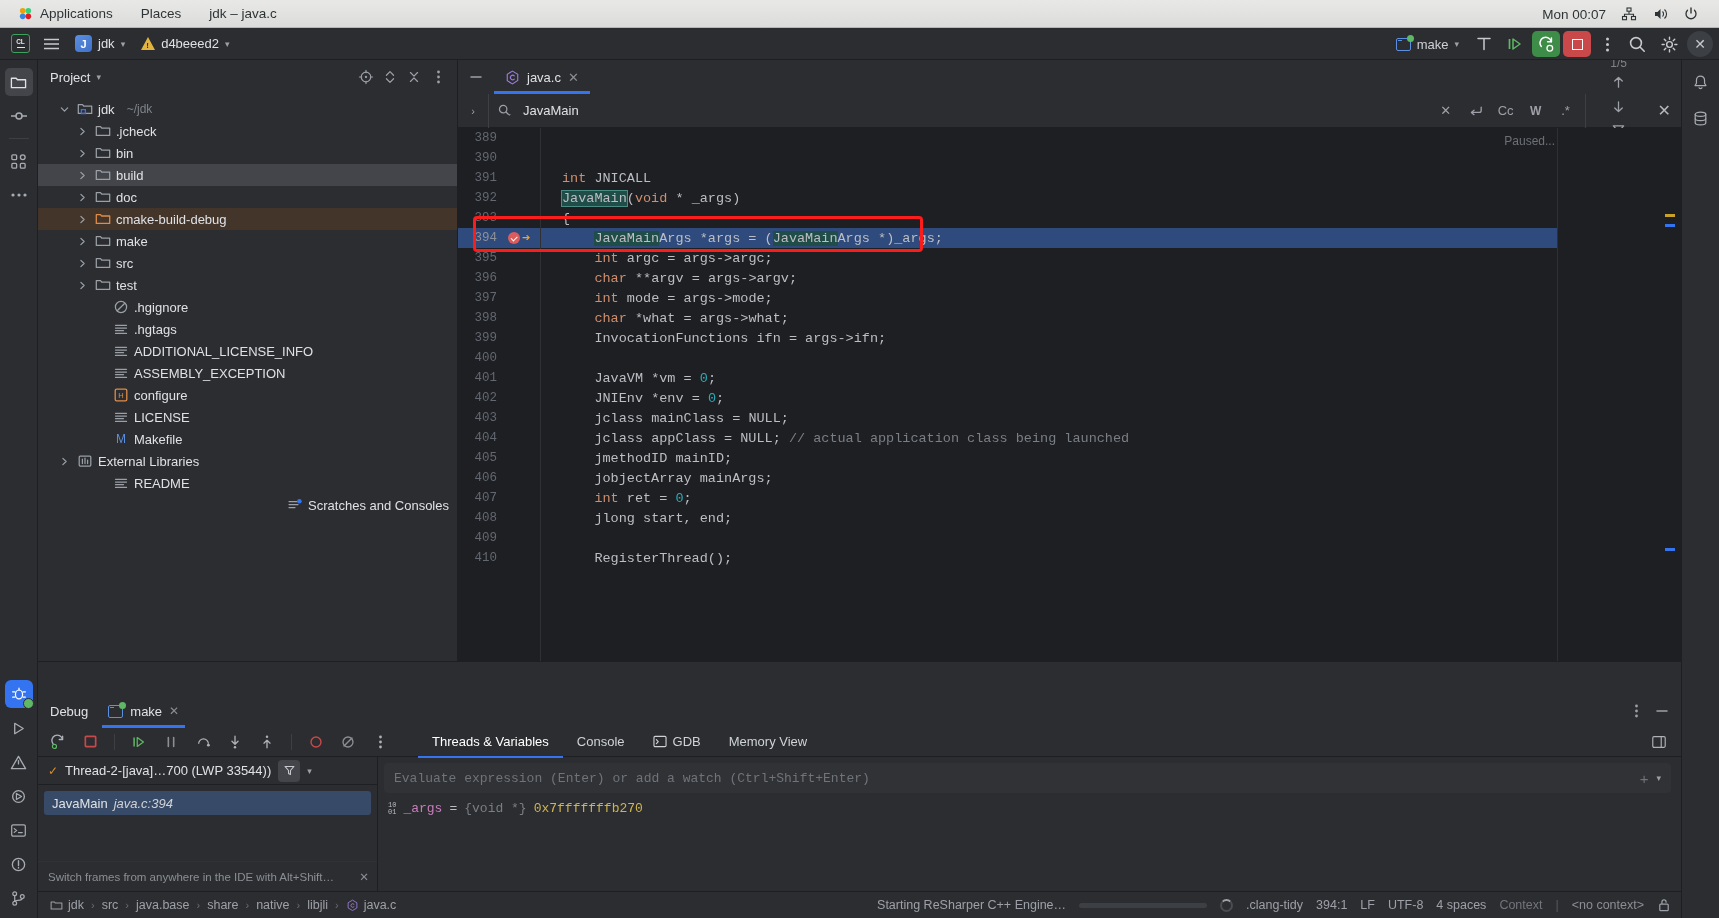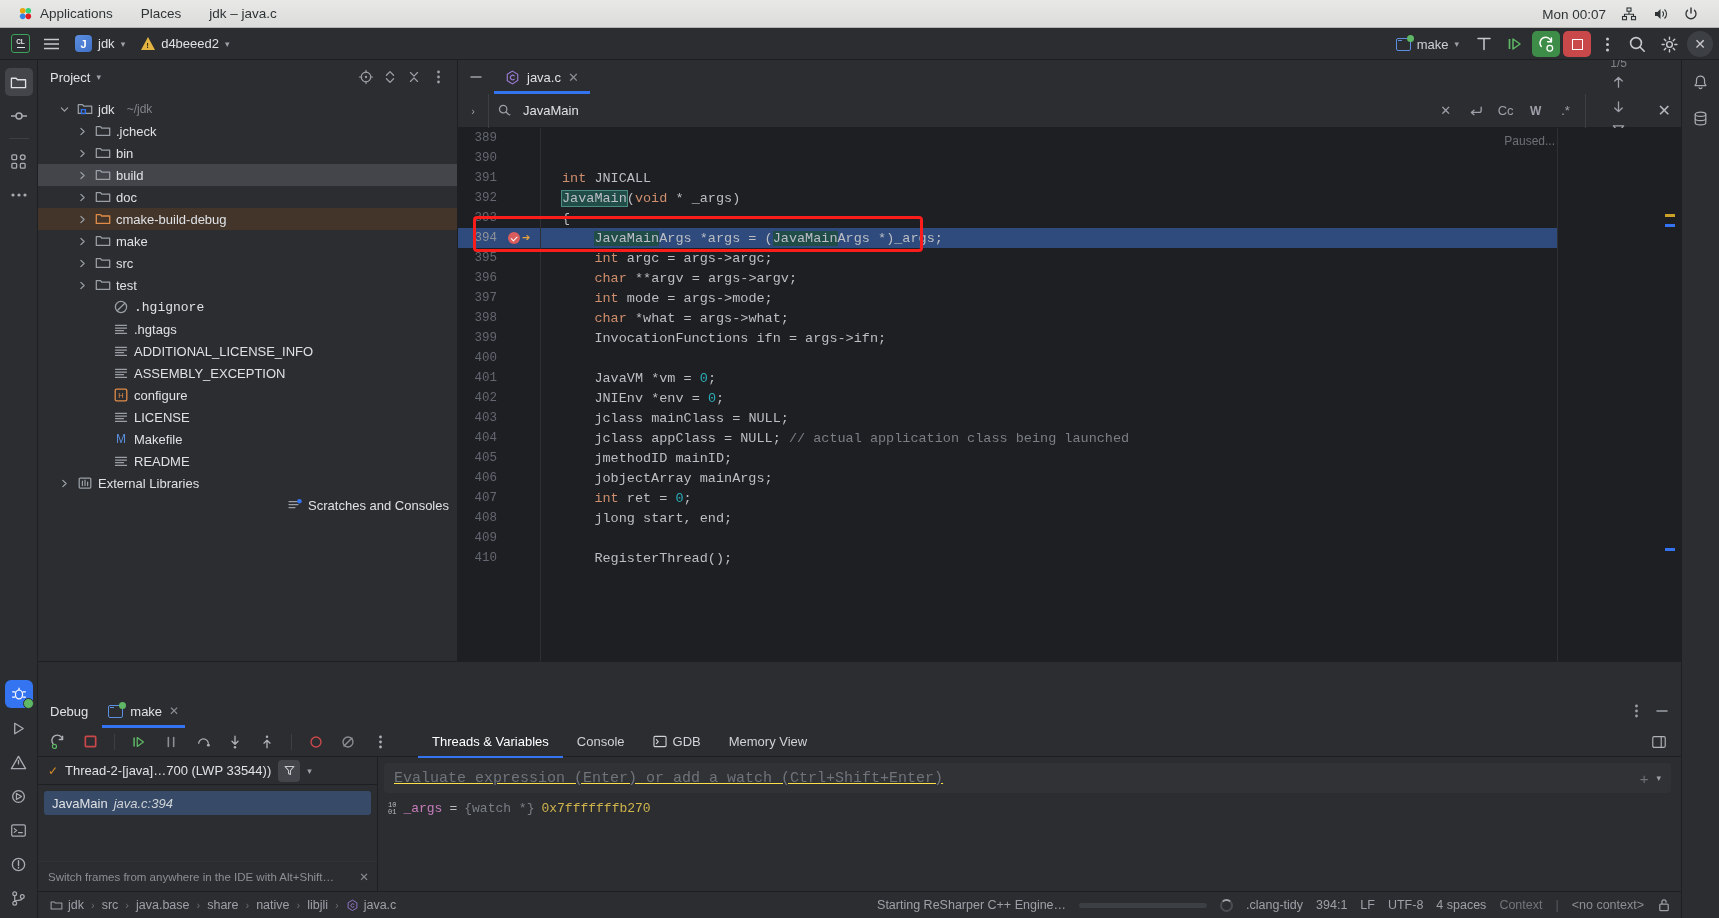--- a/index.html
+++ b/index.html
@@ -156,21 +156,21 @@
   #frames-col { width:340px; border-right:1px solid #1e1f22; display:flex; flex-direction:column; }
   #thread-row { height:28px; display:flex; align-items:center; gap:7px; padding:0 6px 0 10px; font-size:13px; color:#dfe1e5; border-bottom:1px solid #1e1f22;}
   .check-or { color:#d98c26; font-size:12px; }
   #frames-list { flex:1; padding:6px; }
   .frame-item { height:24px; display:flex; align-items:center; padding:0 8px; border-radius:3px; font-size:13px; gap:6px; }
   .frame-item.sel { background:#374a68; }
   .frame-item .fl { color:#cfd2d6; font-style:italic; }
   #frames-hint { height:30px; display:flex; align-items:center; gap:8px; padding:0 8px 0 10px; font-size:11.5px; color:#8b8e94; border-top:1px solid #303236;}
   #vars-col { flex:1; display:flex; flex-direction:column; min-width:0; }
   #eval-row { height:30px; display:flex; align-items:center; padding:0 10px; gap:8px; background:#303235; margin:6px 10px 0 6px; border-radius:4px; }
-  #eval-input { flex:1; background:transparent;border:none;outline:none;color:#fde047;font-size:15px;font-family:"Liberation Mono",monospace;text-decoration:underline; }
+  #eval-input { flex:1; background:transparent;border:none;outline:none;color:#fde047;font-size:13px;font-family:"Liberation Mono",monospace; }
   #eval-input::placeholder{ color:#6f737a; }
   #vars-list { flex:1; padding:8px 10px; }
   .var-row { display:flex; align-items:center; gap:7px; font-family:"Liberation Mono",monospace; font-size:13px; }
   .binary-ico { font-family:"Liberation Mono",monospace; font-size:7px; line-height:7px; color:#b9bcc2; letter-spacing:0px; }
   .v-name { color:#c77dbb; }
   .v-type { color:#7a7e85; }
   .v-val { color:#d0b44c; }
 
   
   #statusbar { height:27px; background:#2b2d30; border-top:1px solid #1e1f22; display:flex; align-items:center; padding:0 10px; gap:6px; font-size:12.5px; color:#9da0a8; }
@@ -531,21 +531,21 @@
                     <path d="M3.2 1.5L6.8 5l-3.6 3.5" fill="none" stroke="#9aa0a6" stroke-width="1.4" stroke-linecap="round" stroke-linejoin="round"></path>
                   </svg>
                 </span>
                 <span class="ticon">
                   <svg width="16" height="16" viewBox="0 0 16 16">
                     <path d="M1.3 3.6h4.2l1.2 1.4h8v7.4h-13.4z" stroke="#9aa0a6" stroke-width="1.25" fill="none" stroke-linejoin="round"></path>
                   </svg>
                 </span>
                 <span>test</span>
               </div>
-              <div class="tnode" style="padding-left: 54px; font-family: Liberation Mono, monospace;">
+              <div class="tnode" style="padding-left: 54px;">
                 <span class="tw"></span>
                 <span class="ticon">
                   <svg width="16" height="16" viewBox="0 0 16 16">
                     <circle cx="8" cy="8" r="5.6" stroke="#9aa0a6" stroke-width="1.25" fill="none"></circle>
                     <path d="M4.2 11.8L11.8 4.2" stroke="#9aa0a6" stroke-width="1.25" fill="none"></path>
                   </svg>
                 </span>
                 <span>.hgignore</span>
               </div>
               <div class="tnode" style="padding-left: 54px;">
@@ -603,45 +603,45 @@
                 <span>LICENSE</span>
               </div>
               <div class="tnode" style="padding-left: 54px;">
                 <span class="tw"></span>
                 <span class="ticon">
                   <svg width="16" height="16" viewBox="0 0 16 16">
                     <text x="8" y="12" font-size="12" fill="#5c8fe0" text-anchor="middle" font-family="Liberation Sans">M</text>
                   </svg>
                 </span>
                 <span>Makefile</span>
-              </div>
-              <div class="tnode" style="padding-left: 54px;">
-                <span class="tw"></span>
-                <span class="ticon">
-                  <svg width="16" height="16" viewBox="0 0 16 16">
-                    <g stroke="#9aa0a6" stroke-width="1.25" fill="none" stroke-linecap="round">
-                      <path d="M2.5 4.3h11M2.5 7h11M2.5 9.7h8M2.5 12.4h11"></path>
-                    </g>
-                  </svg>
-                </span>
-                <span>README</span>
               </div>
               <div class="tnode" style="padding-left: 18px;">
                 <span class="tw">
                   <svg width="9" height="9" viewBox="0 0 10 10">
                     <path d="M3.2 1.5L6.8 5l-3.6 3.5" fill="none" stroke="#9aa0a6" stroke-width="1.4" stroke-linecap="round" stroke-linejoin="round"></path>
                   </svg>
                 </span>
                 <span class="ticon">
                   <svg width="16" height="16" viewBox="0 0 16 16">
                     <rect x="2.2" y="3" width="11.6" height="10" rx="1" stroke="#9aa0a6" stroke-width="1.25" fill="none"></rect>
                     <path d="M5.4 6v4.5M8 5v5.5M10.6 7v3.5" stroke="#9aa0a6" stroke-width="1.25" fill="none" stroke-linecap="round"></path>
                   </svg>
                 </span>
                 <span>External Libraries</span>
+              </div>
+              <div class="tnode" style="padding-left: 54px;">
+                <span class="tw"></span>
+                <span class="ticon">
+                  <svg width="16" height="16" viewBox="0 0 16 16">
+                    <g stroke="#9aa0a6" stroke-width="1.25" fill="none" stroke-linecap="round">
+                      <path d="M2.5 4.3h11M2.5 7h11M2.5 9.7h8M2.5 12.4h11"></path>
+                    </g>
+                  </svg>
+                </span>
+                <span>README</span>
               </div>
               <div class="tnode" style="padding-left: 18px; justify-content: flex-end;">
                 <span class="tw"></span>
                 <span class="ticon">
                   <svg width="16" height="16" viewBox="0 0 16 16">
                     <g stroke="#9aa0a6" stroke-width="1.25" fill="none" stroke-linecap="round">
                       <path d="M2 4.5h8M2 7.5h9M2 10.5h6"></path>
                     </g>
                     <circle cx="12.4" cy="4.2" r="2.3" fill="#3574f0"></circle>
                   </svg>
@@ -902,21 +902,21 @@
             <div id="eval-row">
               <input id="eval-input" placeholder="Evaluate expression (Enter) or add a watch (Ctrl+Shift+Enter)" style="">
               <span style="color:#6f737a;font-size:15px;">+</span>
               <span class="chev">▾</span>
             </div>
             <div id="vars-list">
                 <div class="var-row">
                   <span class="binary-ico">10<br>01</span>
                   <span class="v-name">_args</span>
                   <span class="plain">=</span>
-                  <span class="v-type">{watch *}</span>
+                  <span class="v-type">{void *}</span>
                   <span class="v-val">0x7fffffffb270</span>
                 </div>
               </div>
           </div>
         </div>
       </div>
 
       <div id="statusbar">
         <div id="breadcrumb" style="display:flex;align-items:center;gap:5px;">
             <span class="bc-item">

